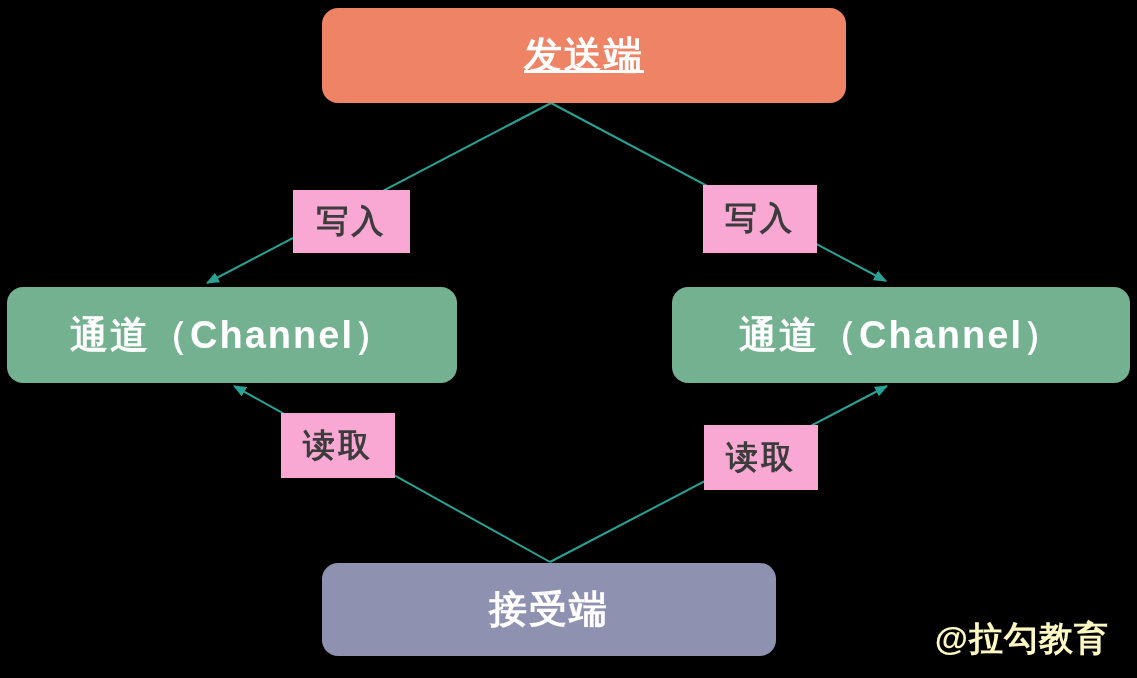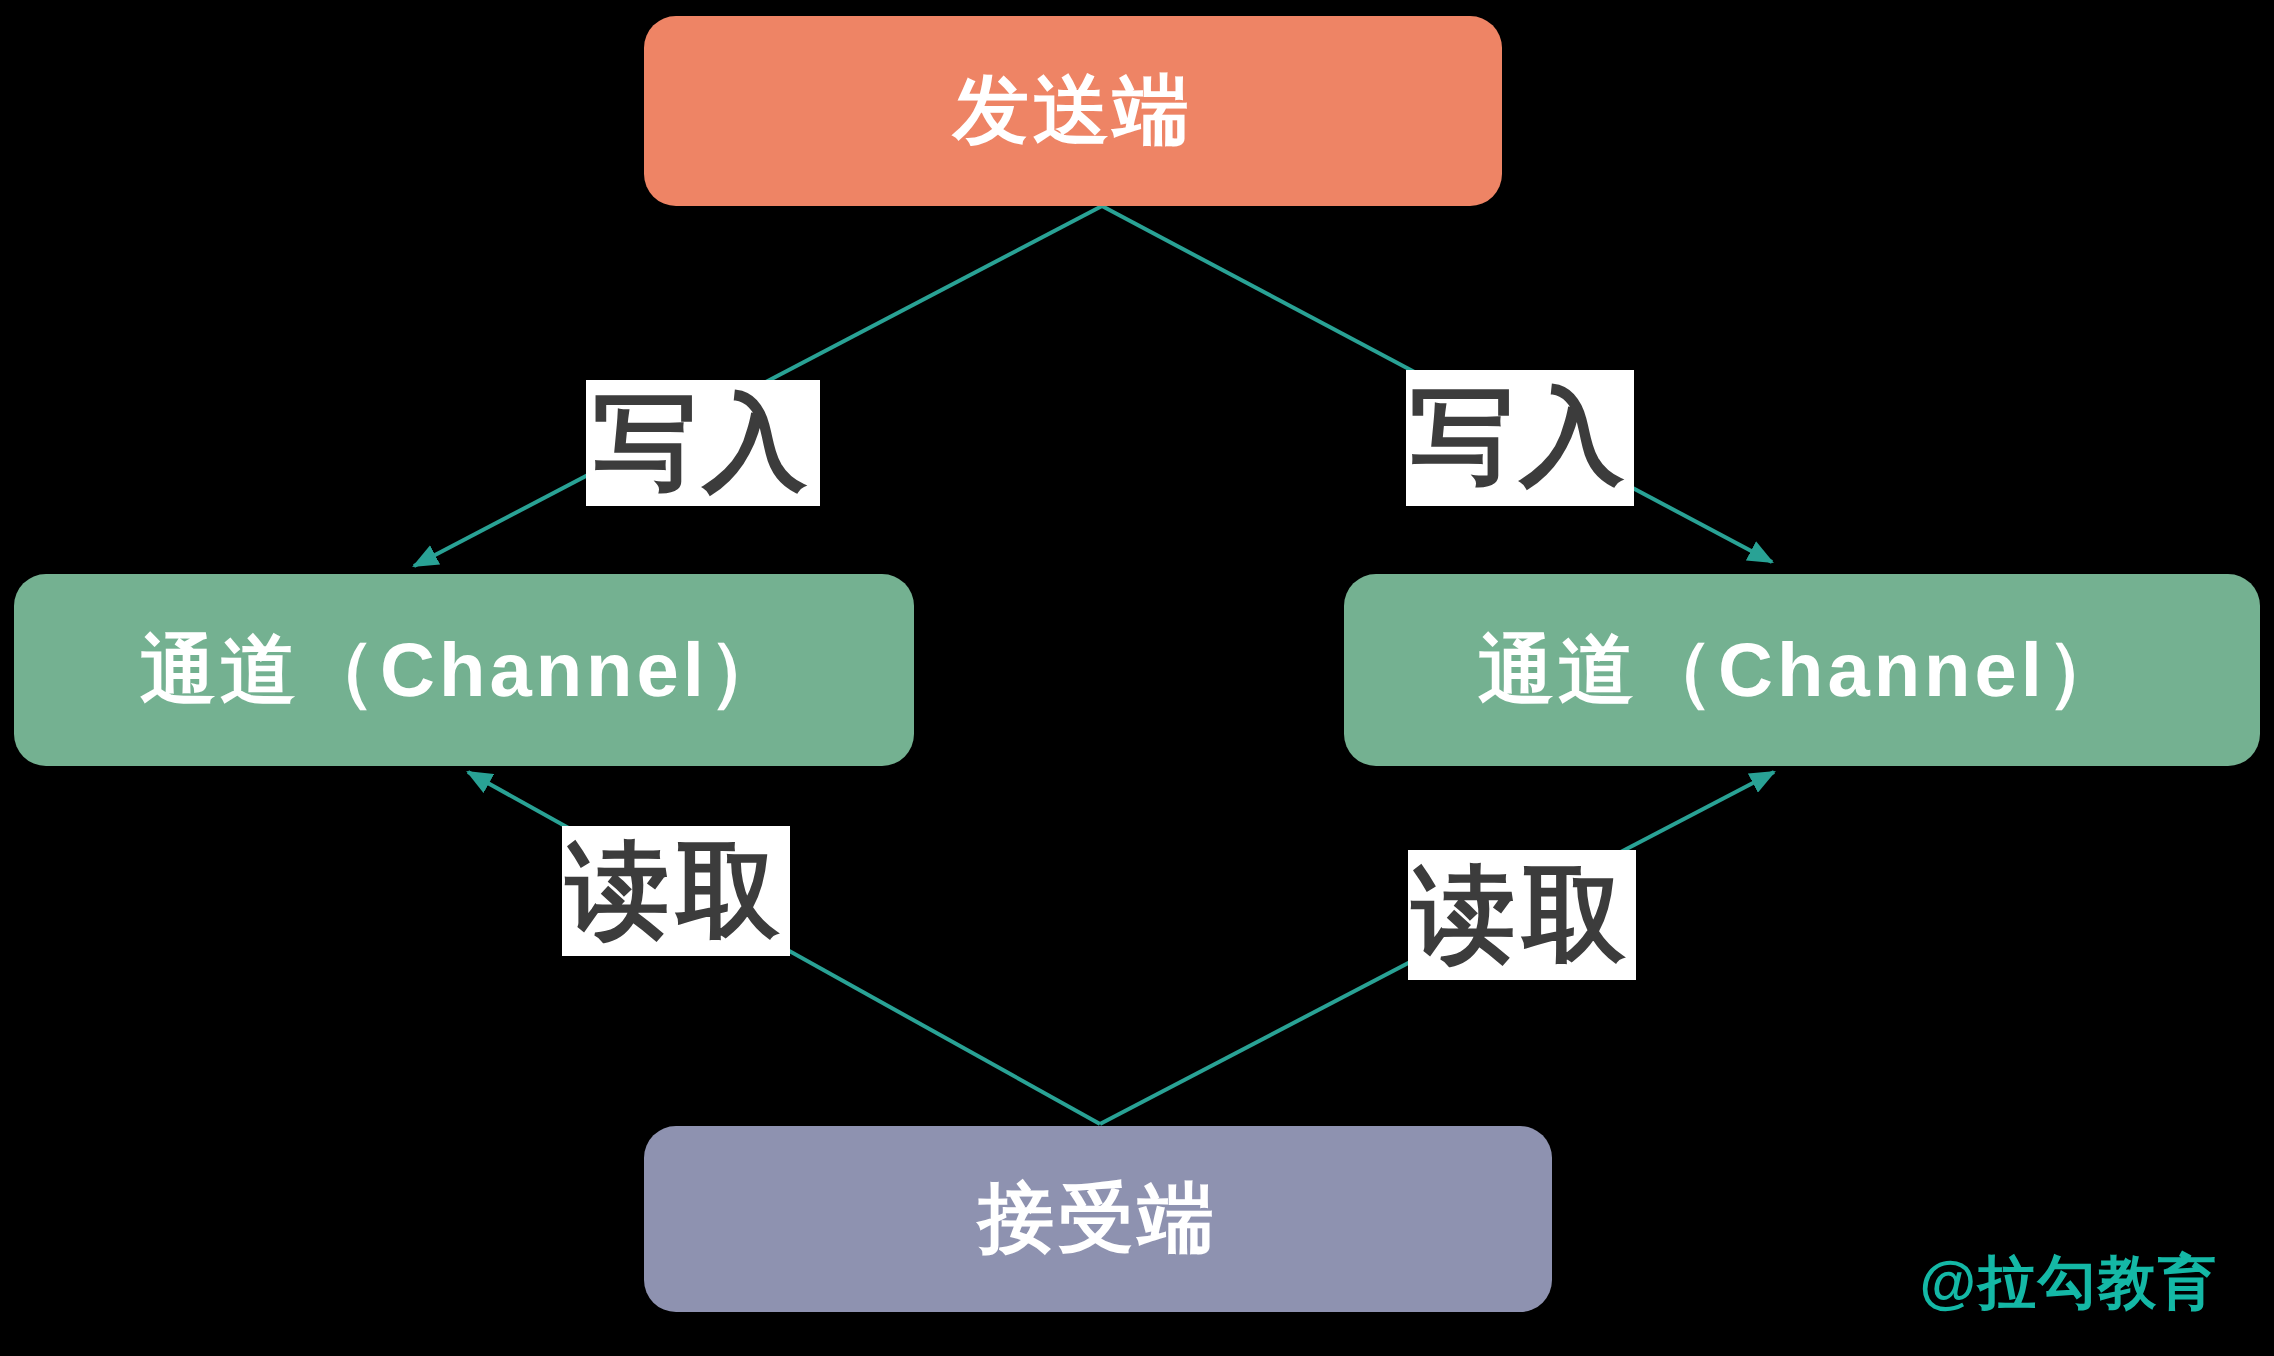--- a/index.html
+++ b/index.html
@@ -35,45 +35,45 @@
     display: flex;
     align-items: center;
     justify-content: center;
     border-radius: 16px;
     color: #FFFFFF;
     font-size: 38px;
     font-weight: bold;
     letter-spacing: 2px;
     text-align: center;
   }
-  .node-sender    { left: 322px; top: 8px;   width: 429px; height: 95px; }
+  .node-sender    { left: 322px; top: 8px;   width: 524px; height: 95px; text-decoration: underline; }
   .node-ch-left   { left: 7px;   top: 287px; width: 450px; height: 96px; }
   .node-ch-right  { left: 672px; top: 287px; width: 458px; height: 96px; }
   .node-receiver  { left: 322px; top: 563px; width: 454px; height: 93px; }
   .edge-label {
     position: absolute;
     display: flex;
     align-items: center;
     justify-content: center;
-    background: #ffffff;
+    background: #f9a8d4;
     color: #3C3C3C;
-    font-size: 52px;
+    font-size: 32px;
     font-weight: 600;
     letter-spacing: 3px;
   }
   .lbl-write-left  { left: 293px; top: 190px; width: 117px; height: 63px; }
   .lbl-write-right { left: 703px; top: 185px; width: 114px; height: 68px; }
   .lbl-read-left   { left: 281px; top: 413px; width: 114px; height: 65px; }
   .lbl-read-right  { left: 704px; top: 425px; width: 114px; height: 65px; }
   .watermark {
     position: absolute;
     right: 28px;
     bottom: 16px;
-    color: #14b8a6;
-    font-size: 29px;
+    color: #fef9c3;
+    font-size: 34px;
     font-weight: bold;
     letter-spacing: 1px;
   }
 </style>
 </head>
 <body>
 
 <div class="canvas">
 
   <svg class="edges" viewBox="0 0 1137 678" xmlns="http://www.w3.org/2000/svg">

